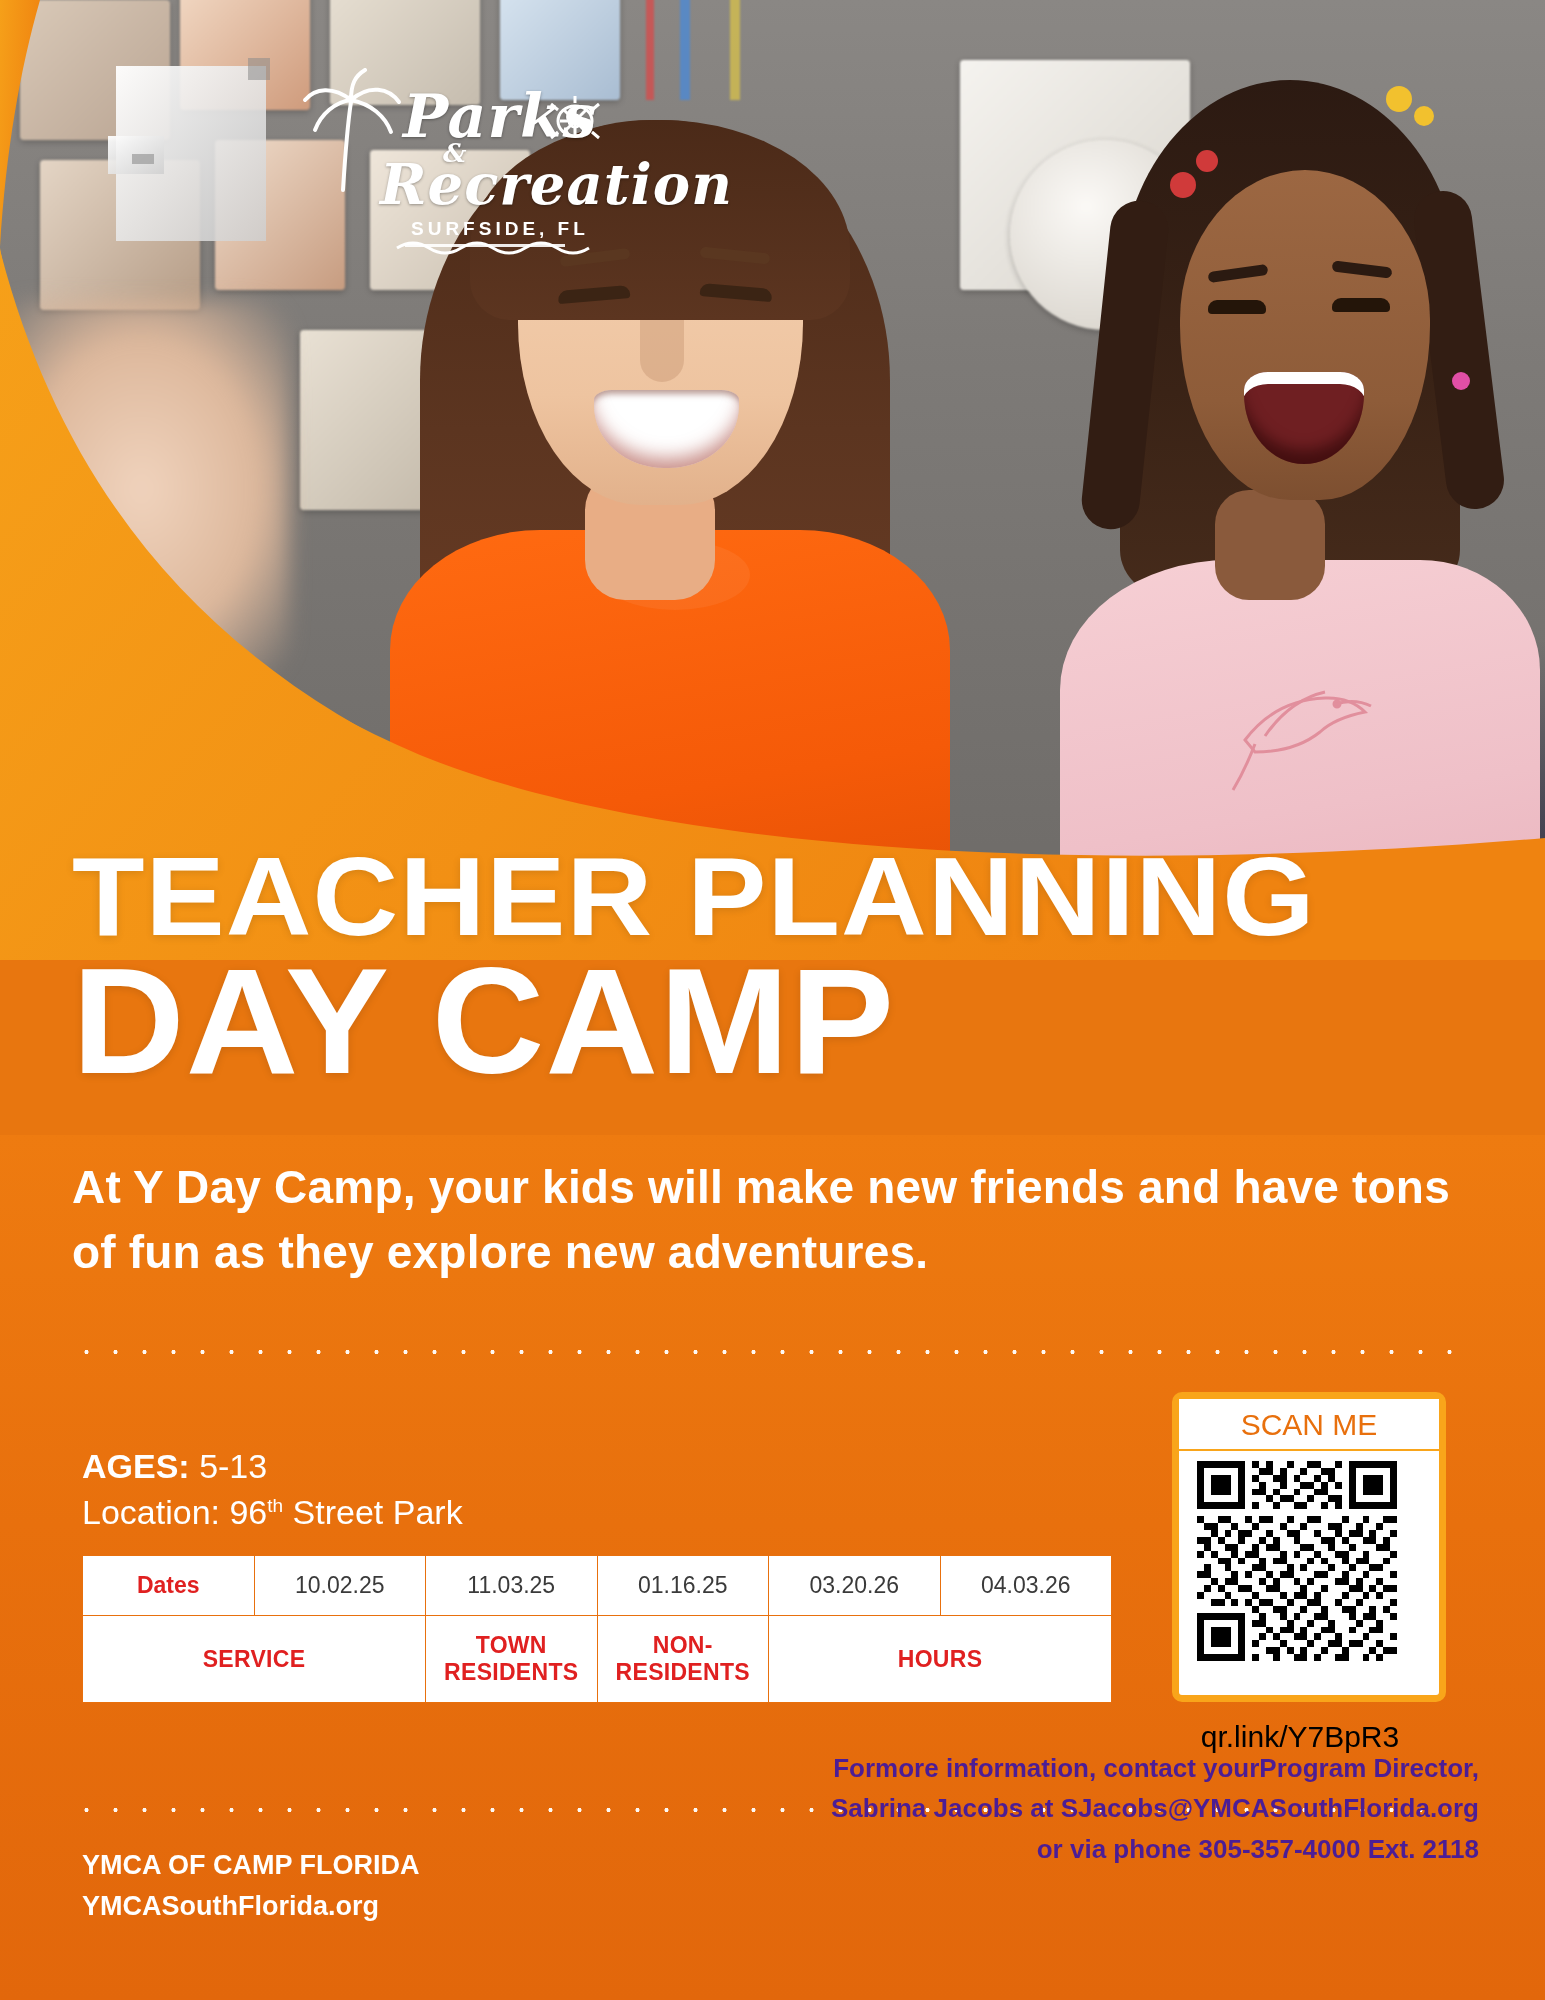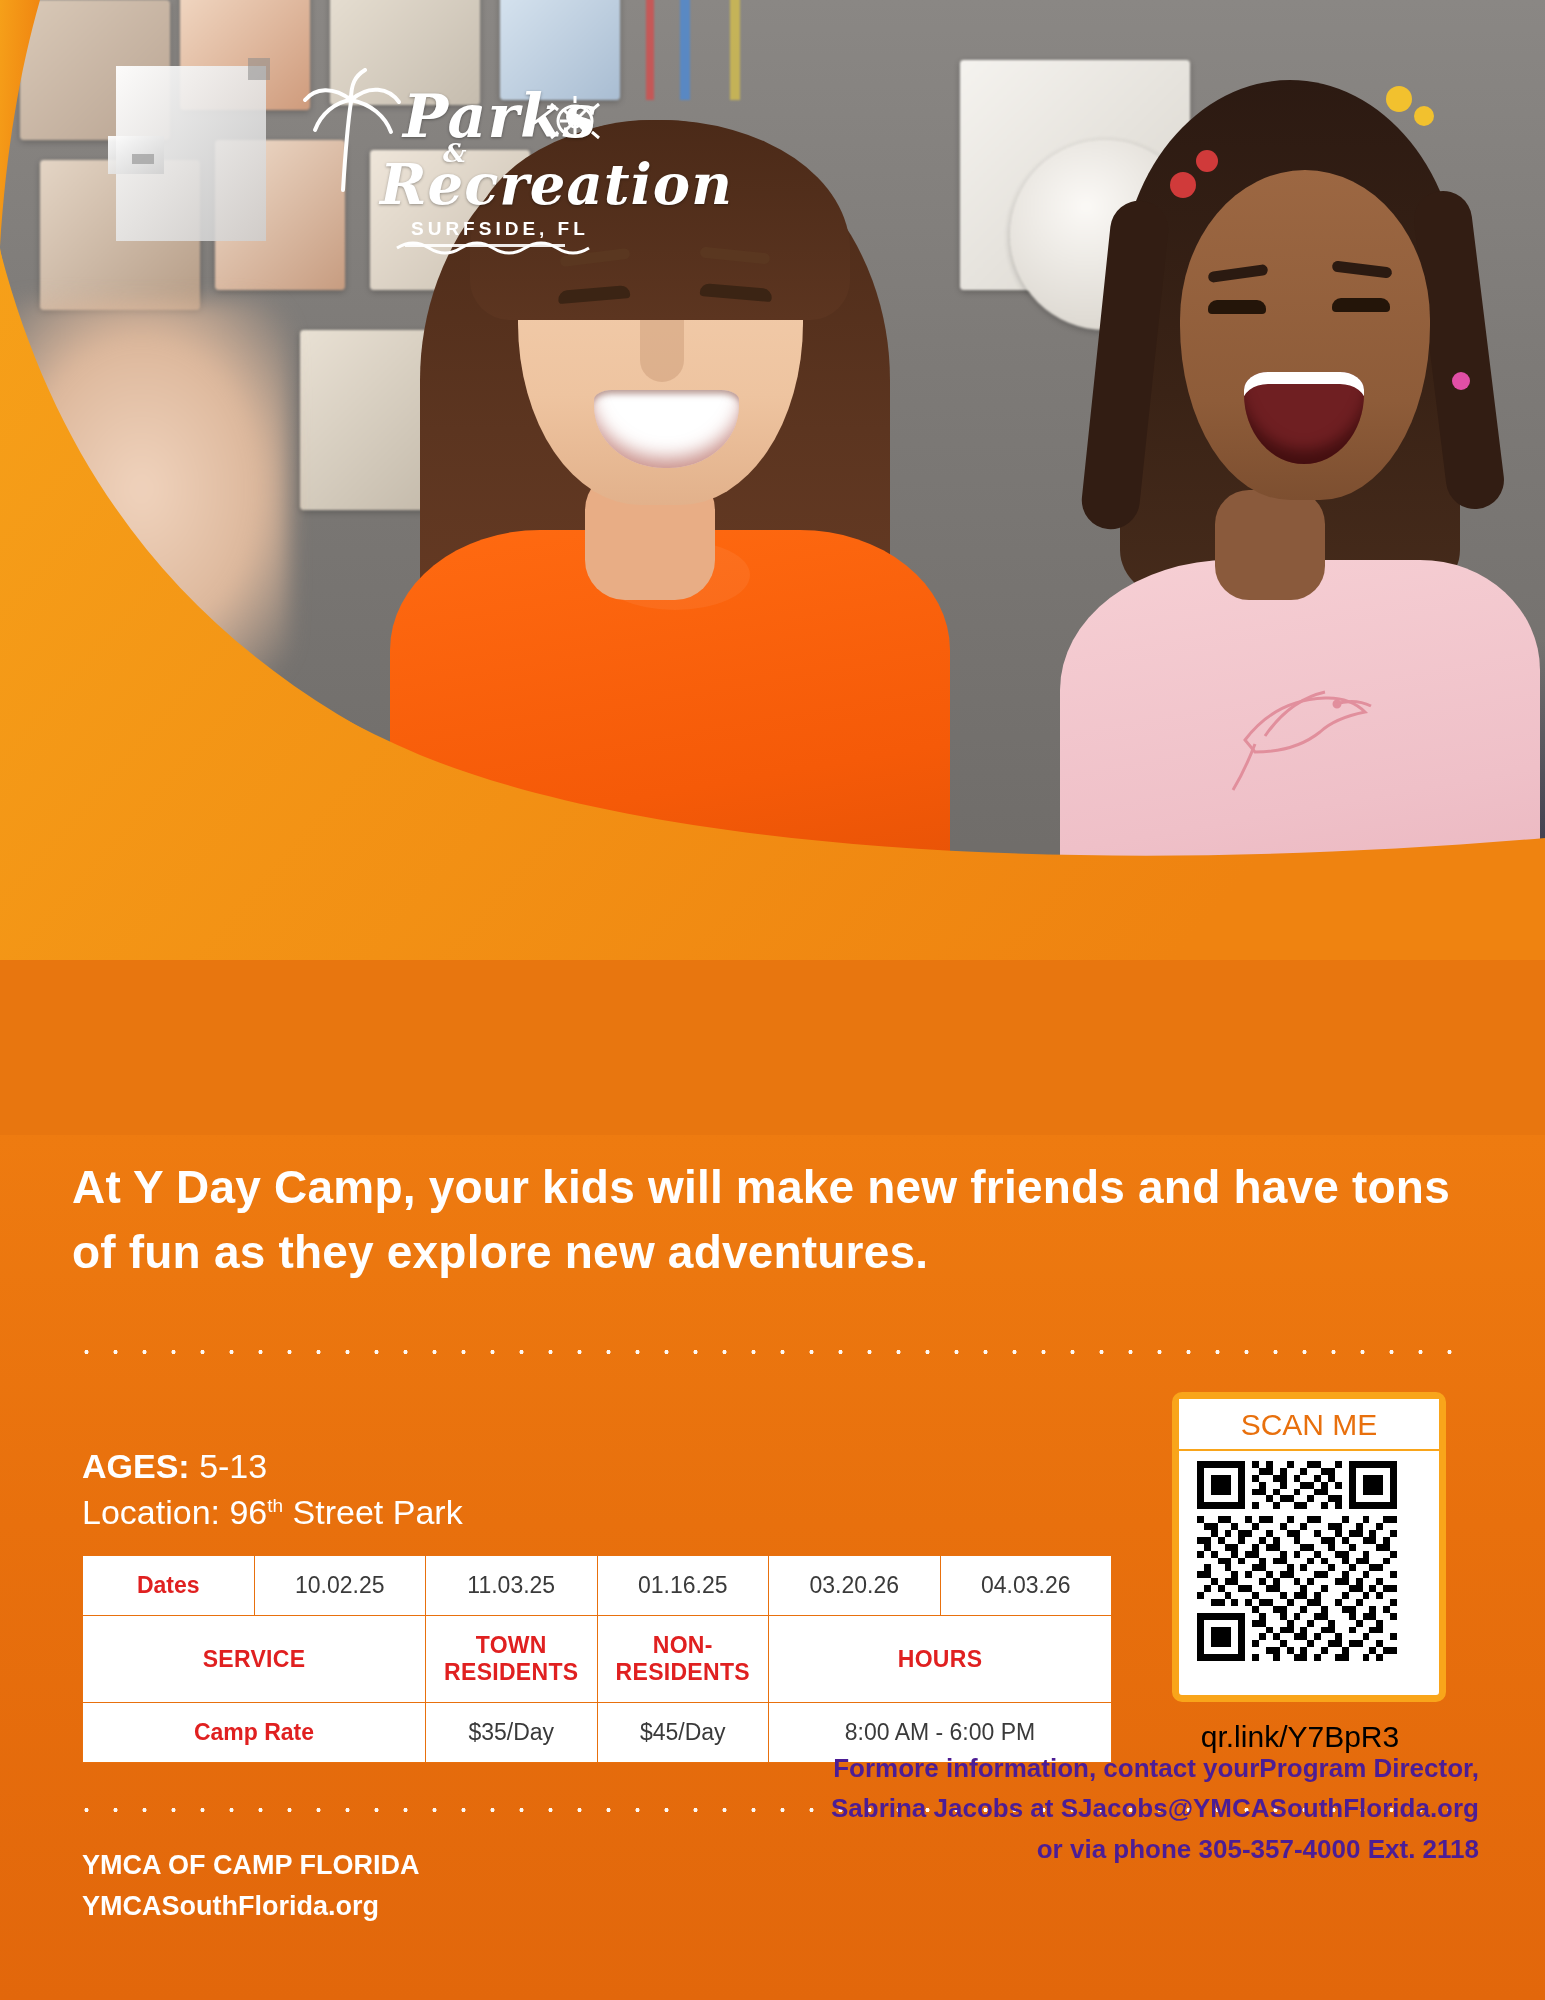--- a/index.html
+++ b/index.html
@@ -468,20 +468,24 @@
           <circle cx="30" cy="31" r="6"></circle>
           <path d="M13 20 L6 14 M47 20 L54 14 M13 42 L6 48 M47 42 L54 48 M30 13 L30 6"></path>
         </g>
       </svg>
       <svg style="position:absolute;left:100px;top:168px;width:200px;height:22px" viewBox="0 0 200 22">
         <path d="M4 12 Q20 2 36 12 T68 12 T100 12 T132 12 T164 12 T196 12" stroke="#ffffff" stroke-width="3" fill="none"></path>
       </svg>
     </div>
   </div>
 
+  <div class="title-wrap">
+    <div class="title-1">TEACHER PLANNING</div>
+    <div class="title-2">DAY CAMP</div>
+  </div>
 
   <div class="body-panel"></div>
 
   <div class="tagline">At Y Day Camp, your kids will make new friends and have tons of fun as they explore new adventures.</div>
   <div class="dotted-rule rule-1"></div>
 
   <div class="ages">
     <b>AGES:</b>
     <span>5-13</span>
   </div>
@@ -499,26 +503,20 @@
       <td>11.03.25</td>
       <td>01.16.25</td>
       <td>03.20.26</td>
       <td>04.03.26</td>
     </tr>
     <tr>
       <td class="hdr" colspan="2">SERVICE</td>
       <td class="hdr">TOWN RESIDENTS</td>
       <td class="hdr">NON-RESIDENTS</td>
       <td class="hdr" colspan="2">HOURS</td>
-    </tr>
-    <tr>
-      <td class="label" colspan="2">Camp Rate</td>
-      <td>$35/Day</td>
-      <td>$45/Day</td>
-      <td colspan="2">8:00 AM - 6:00 PM</td>
     </tr>
   </tbody>
     </table>
 
   <div class="qr-box">
     <div class="scan-me">SCAN ME</div>
     <svg class="qr-img" viewBox="0 0 29 29" shape-rendering="crispEdges">
       <rect width="29" height="29" fill="#ffffff"></rect>
       <g fill="#000000">
         <rect x="0" y="0" width="7" height="1"></rect>

